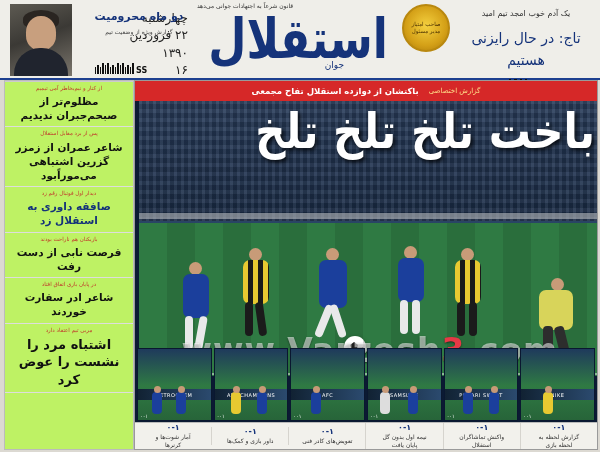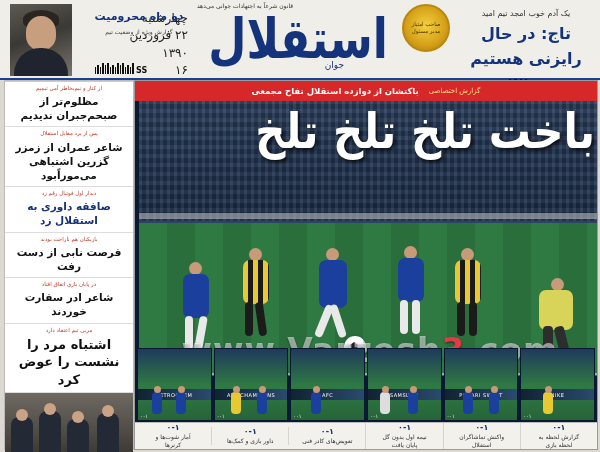--- a/index.html
+++ b/index.html
@@ -100,22 +100,22 @@
 
   
   .mh-right-note{
     position:absolute;right:4px;top:8px;width:140px;direction:rtl;text-align:center;
   }
   .mh-right-note .t1{font-size:8px;color:#333;line-height:1.6;}
 
   
   .sidebar{
     position:absolute;left:4px;top:80px;width:128px;height:368px;
-    background:#ffffff;border:1px solid #bbb;
-    display:flex;flex-direction:column;direction:rtl;
+    background:#bef264;border:1px solid #bbb;
+    display:flex;flex-direction:column;direction:rtl;align-items:center;
   }
   .sb-photo{
     width:100%;height:66px;position:relative;overflow:hidden;
     background:linear-gradient(180deg,#9fb7cc 0%,#5d7b95 40%,#2f4457 100%);
     border-bottom:1px solid #ccc;
   }
 
   .sb-item{
     border-bottom:1px solid #ddd;
     padding:3px 5px 4px 5px;
@@ -259,21 +259,21 @@
 </style>
 </head>
 <body>
 
 <div class="page">
 
   <div class="masthead">
 
     <div class="mh-right-note">
       <div class="t1">یک آدم خوب امجد تیم امید</div>
-      <div class="t1" style="font-size:16px;font-weight:bold;color:#15337a;">تاج: در حال
+      <div class="t1" style="font-size:14px;font-weight:normal;color:#15337a;margin-top:6px;">تاج: در حال
 رایزنی هستیم</div>
       <div style="margin-top:6px;display:flex;justify-content:center;gap:1px;align-items:flex-end;height:12px;">
         <span style="font-size:8px;font-weight:bold;margin-left:3px;">SS</span>
         <i style="width:2px;height:11px;background:#111;display:block"></i>
         <i style="width:1px;height:8px;background:#111;display:block"></i>
         <i style="width:2px;height:11px;background:#111;display:block"></i>
         <i style="width:1px;height:9px;background:#111;display:block"></i>
         <i style="width:3px;height:11px;background:#111;display:block"></i>
         <i style="width:1px;height:7px;background:#111;display:block"></i>
         <i style="width:2px;height:11px;background:#111;display:block"></i>

